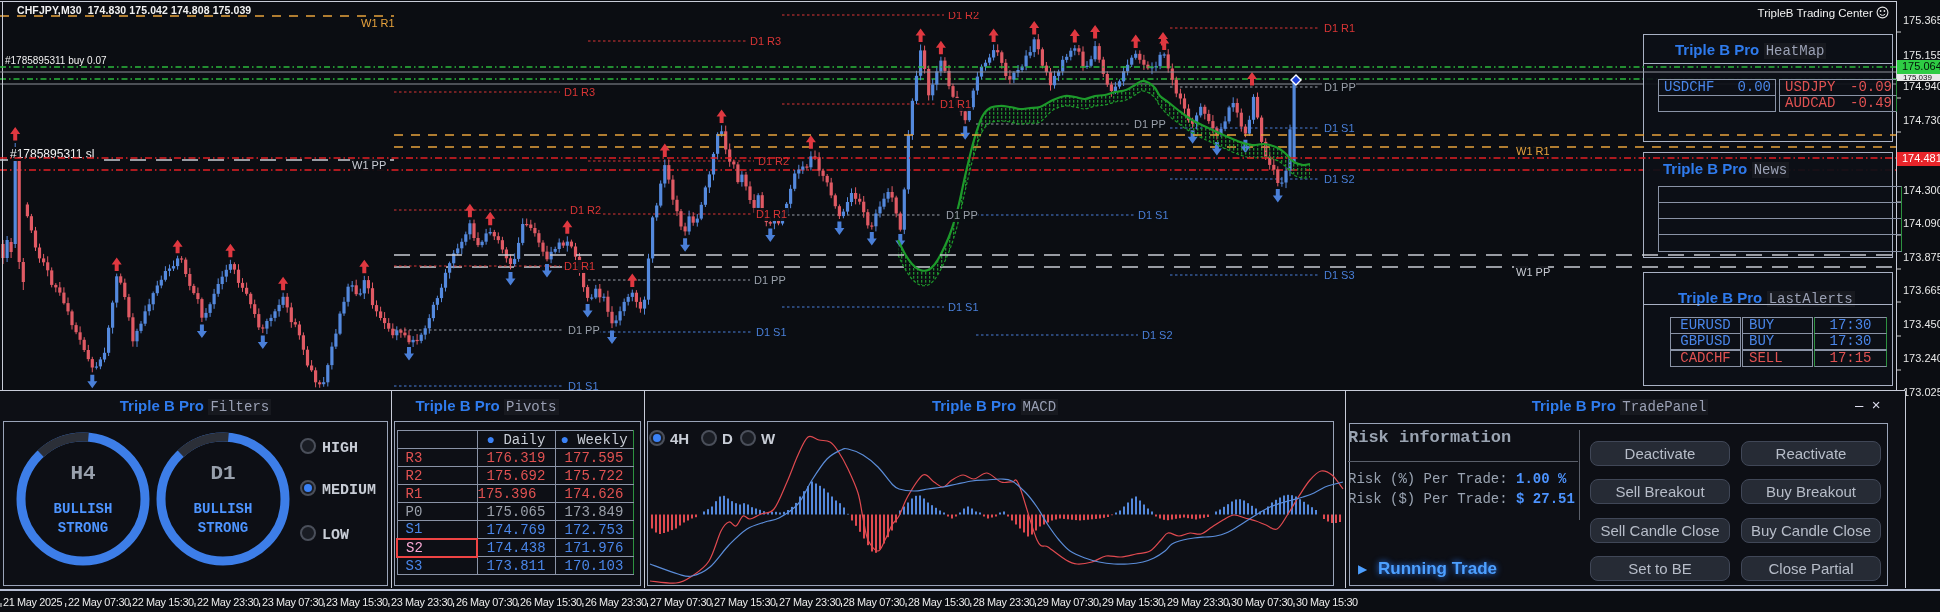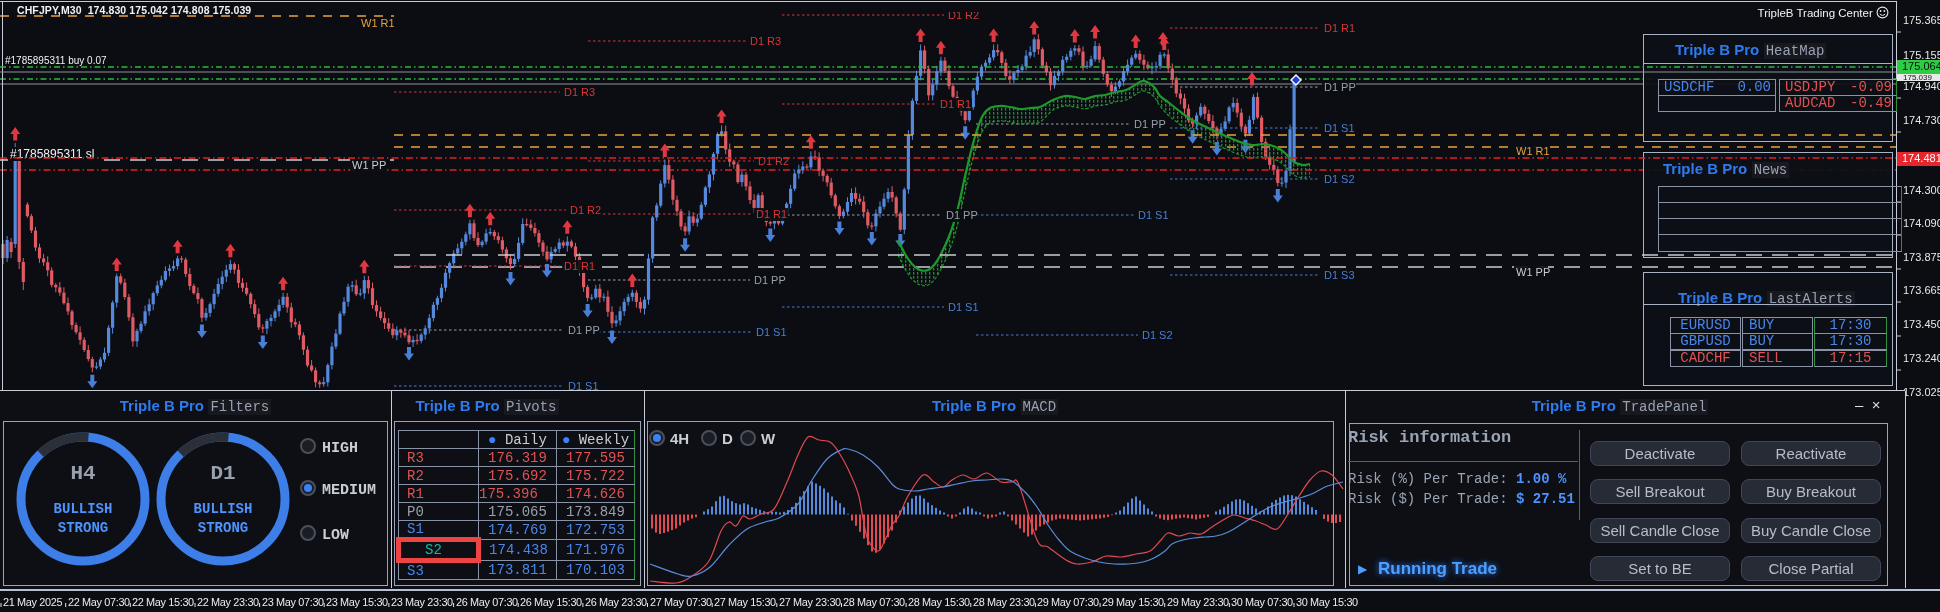--- a/index.html
+++ b/index.html
@@ -1135,21 +1135,21 @@
         <td style="border:1px solid #8a93a6;color:#9aa0aa;padding-left:8px">P0</td>
         <td style="border:1px solid #8a93a6;color:#9aa0aa;text-align:center">175.065</td>
         <td style="border:1px solid #8a93a6;border-right:1px solid #2d9140;color:#9aa0aa;text-align:center">173.849</td>
       </tr>
       <tr style="height:18px">
         <td style="border:1px solid #8a93a6;color:#4a86e8;padding-left:8px">S1</td>
         <td style="border:1px solid #8a93a6;color:#4a86e8;text-align:center">174.769</td>
         <td style="border:1px solid #8a93a6;border-right:1px solid #2d9140;color:#4a86e8;text-align:center">172.753</td>
       </tr>
       <tr style="height:18px">
-        <td style="border:5px solid #ef4444;color:#14b8a6;padding-left:24px">S2</td>
+        <td style="border:2px solid #ef4444;color:#f9a8d4;padding-left:8px">S2</td>
         <td style="border:1px solid #8a93a6;color:#4a86e8;text-align:center">174.438</td>
         <td style="border:1px solid #8a93a6;border-right:1px solid #2d9140;color:#4a86e8;text-align:center">171.976</td>
       </tr>
       <tr style="height:18px">
         <td style="border:1px solid #8a93a6;color:#4a86e8;padding-left:8px">S3</td>
         <td style="border:1px solid #8a93a6;color:#4a86e8;text-align:center">173.811</td>
         <td style="border:1px solid #8a93a6;border-right:1px solid #2d9140;color:#4a86e8;text-align:center">170.103</td>
       </tr>
     </tbody>
   </table>

